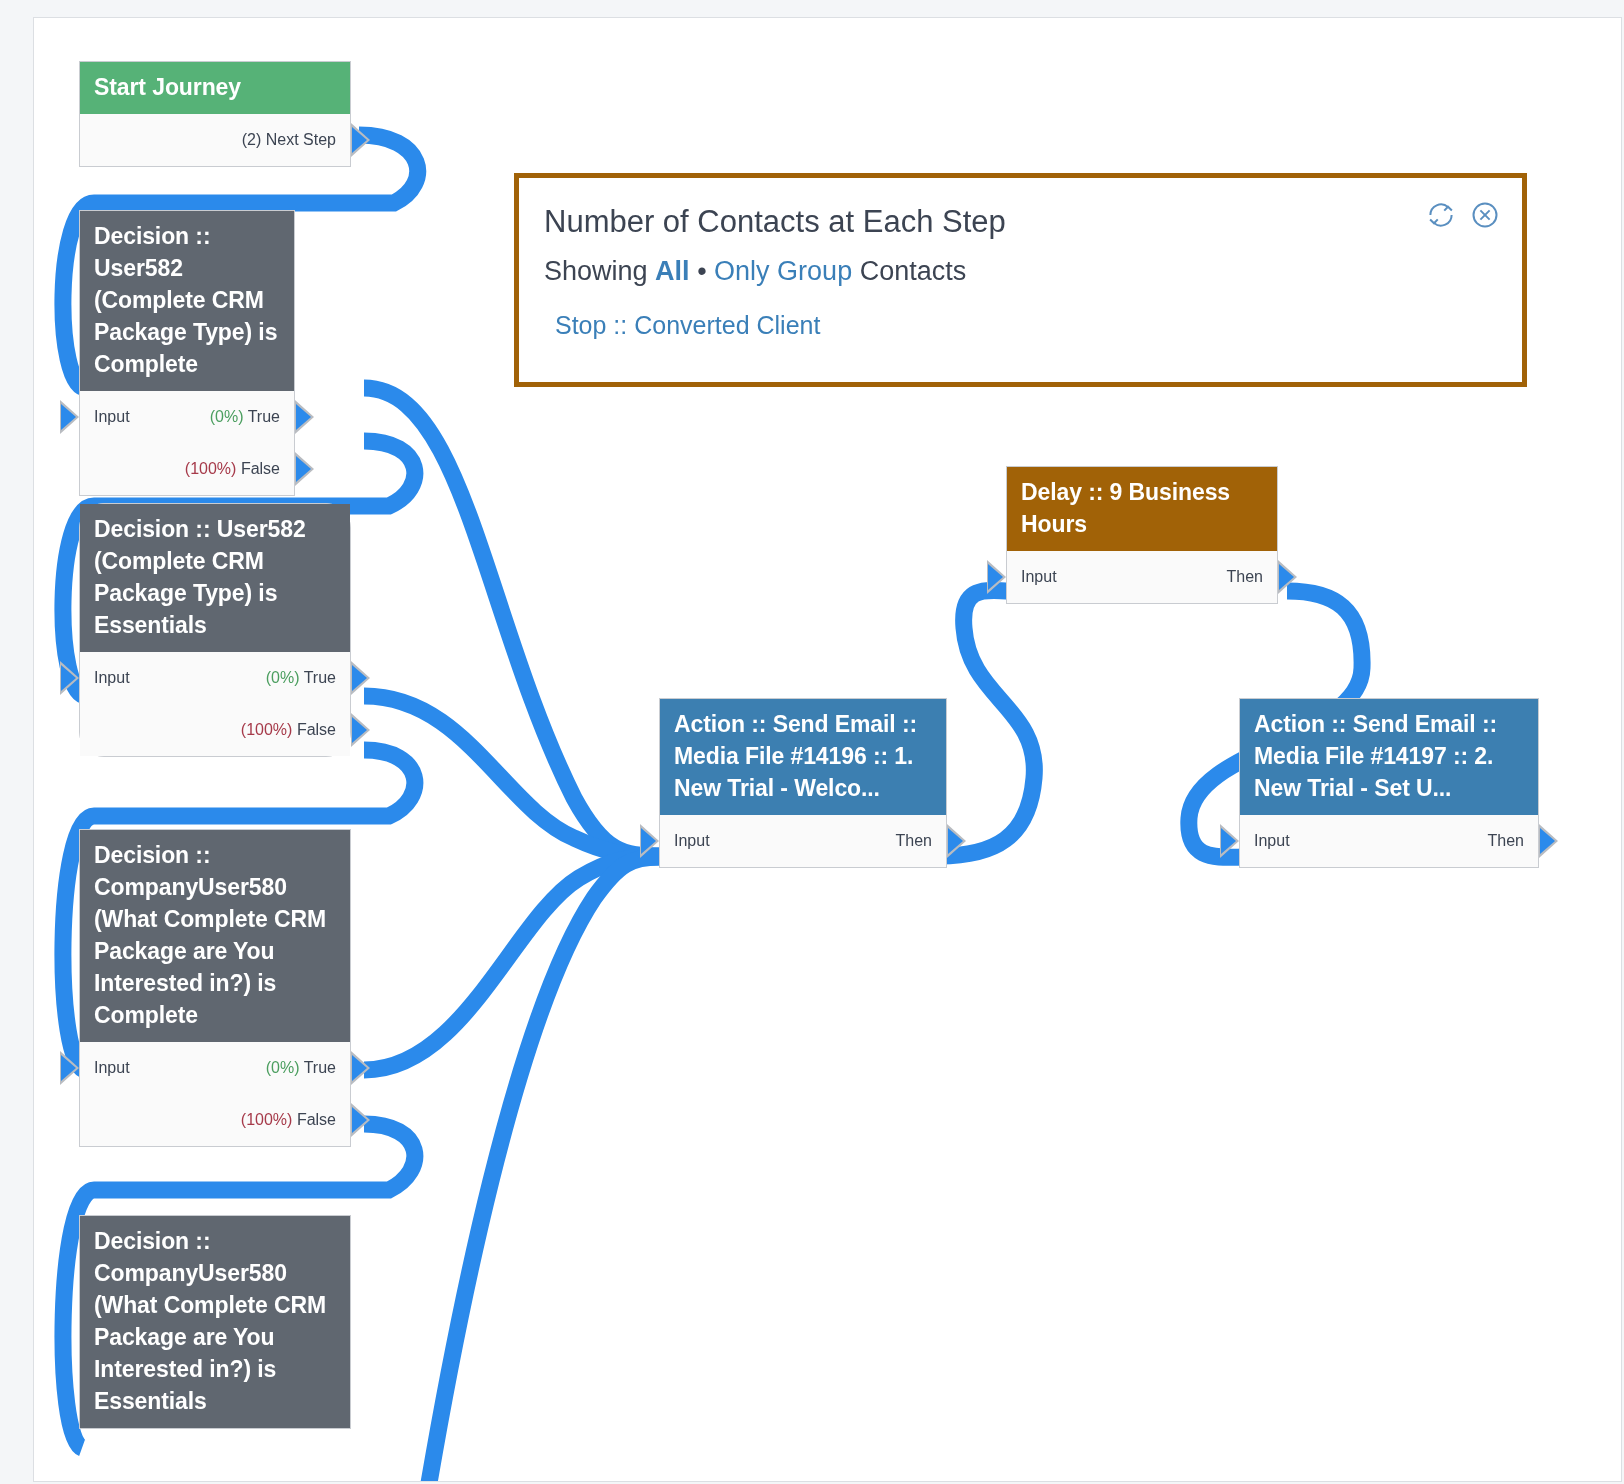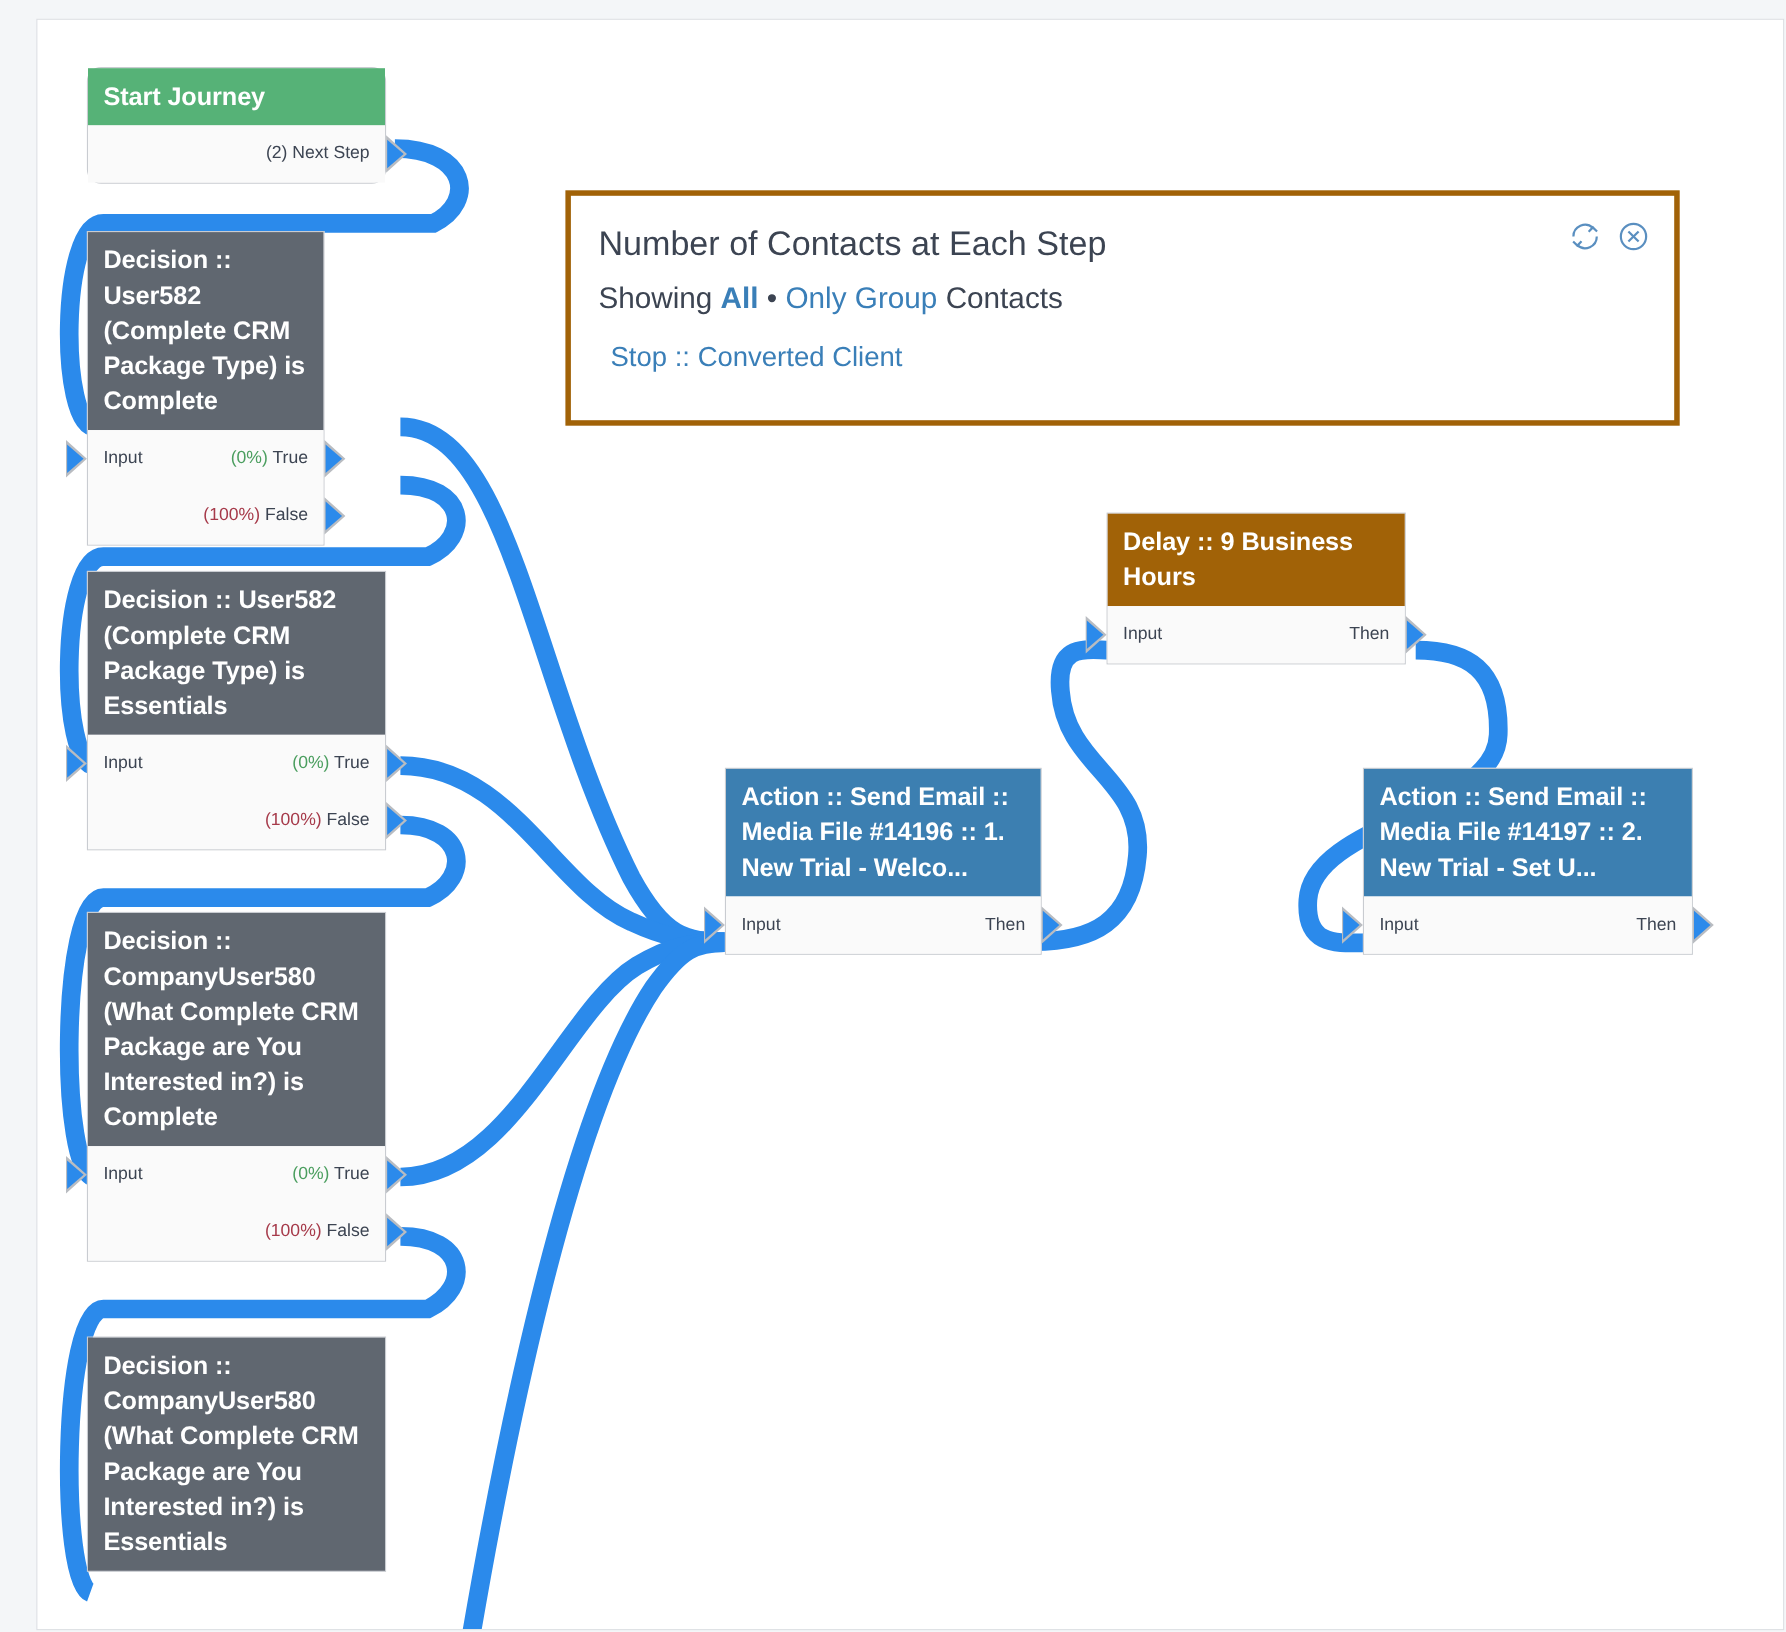--- a/index.html
+++ b/index.html
@@ -132,21 +132,21 @@
 
     <path class="wire" d="M 330 1106 C 390 1106 395 1152 355 1172 L 60 1172 C 22 1172 20 1420 48 1430"></path>
 
     <path class="wire" d="M 395 1465 C 420 1320 480 1000 560 880 C 585 845 598 839 625 839"></path>
 
     <path class="wire" d="M 905 838 C 960 838 995 820 1000 760 C 1006 690 935 680 930 610 C 926 565 955 573 975 573"></path>
 
     <path class="wire" d="M 1253 573 C 1300 573 1330 590 1328 650 C 1326 720 1160 730 1155 800 C 1152 845 1185 839 1212 839"></path>
   </svg>
 
-  <div class="node" style="left:45px;top:43px;width:272px;border-radius:13px;">
+  <div class="node" style="left:45px;top:43px;width:272px;">
     <div class="hdr hdr-green">Start Journey</div>
     <div class="body">
       <div class="port">
         <span class="right">
           <span>(2)</span>
           <span>Next Step</span>
         </span>
         <span class="arrow-out arrow-live"></span>
       </div>
     </div>
@@ -167,21 +167,21 @@
       <div class="port">
         <span class="right">
           <span class="pct-false">(100%)</span>
           <span>False</span>
         </span>
         <span class="arrow-out arrow-live"></span>
       </div>
     </div>
   </div>
 
-  <div class="node" style="left:45px;top:501px;width:272px;">
+  <div class="node" style="left:45px;top:485px;width:272px;border-radius:25px;">
     <div class="hdr hdr-grey">Decision :: User582 (Complete CRM Package Type) is Essentials</div>
     <div class="body">
       <div class="port">
         <span class="left">Input</span>
         <span class="right">
           <span class="pct-true">(0%)</span>
           <span>True</span>
         </span>
         <span class="arrow-in arrow-live"></span>
         <span class="arrow-out arrow-live"></span>

